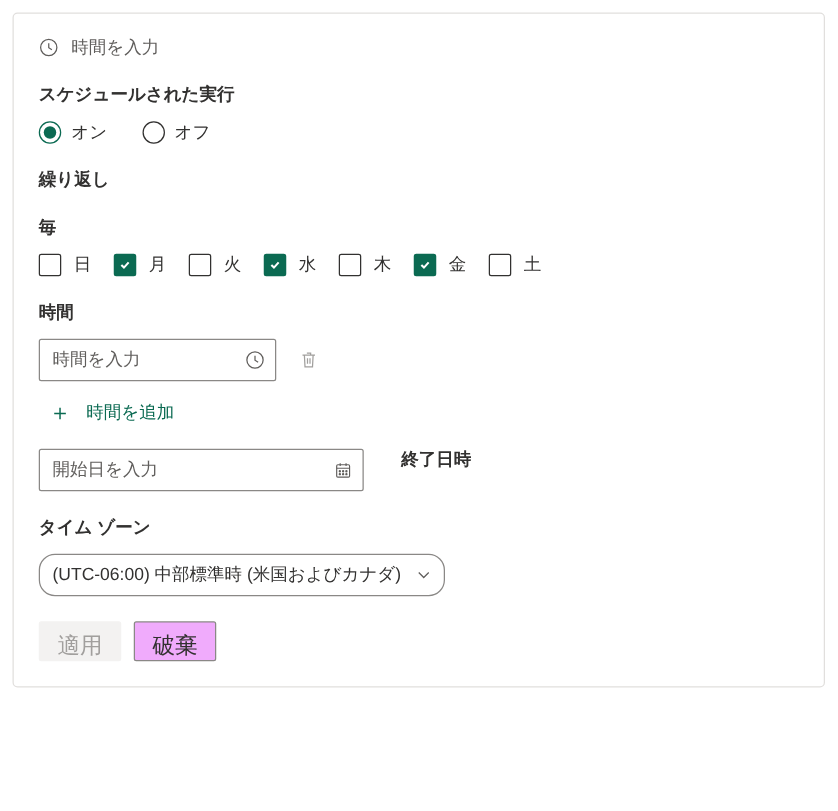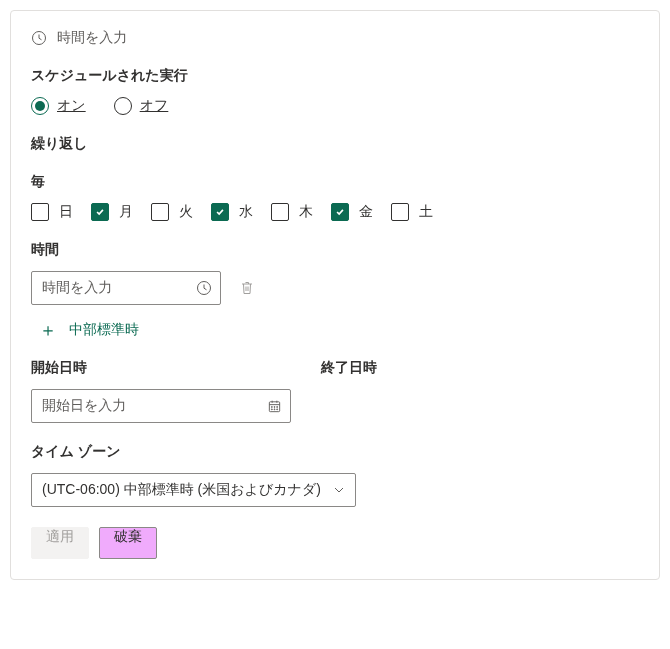--- a/index.html
+++ b/index.html
@@ -23,21 +23,21 @@
     margin-bottom: 18px;
     color: #605e5c;
   }
   .header-title { font-size: 14px; }
   .section-title {
     font-weight: 600;
     margin-bottom: 12px;
   }
   .section { margin-bottom: 20px; margin-top: 20px; }
   .radio-group { display: flex; gap: 28px; }
-  .radio-item { display: flex; align-items: center; gap: 8px; cursor: pointer; text-decoration: underline; }
+  .radio-item { display: flex; align-items: center; gap: 8px; cursor: pointer; }
   .radio {
     width: 18px; height: 18px; border-radius: 50%;
     border: 1px solid #323130; display: flex; align-items: center; justify-content: center;
   }
   .radio.checked { border-color: #0b6a52; }
   .radio-dot { width: 10px; height: 10px; border-radius: 50%; background: #0b6a52; }
   .label { font-size: 14px; }
   .select-box {
     display: flex; align-items: center; justify-content: space-between;
     width: 160px; height: 32px; padding: 0 10px;
@@ -67,28 +67,28 @@
     color: #0b6a52; font-size: 14px; cursor: pointer;
     margin-top: 16px; margin-left: 8px;
   }
   .plus { font-size: 18px; line-height: 1; }
   .date-row { display: flex; gap: 30px; }
   .date-col { width: 260px; }
   .input-box.date { width: 260px; }
   .tz-select {
     display: flex; align-items: center; gap: 12px;
     height: 34px; padding: 0 10px;
-    border: 1px solid #8a8886; border-radius: 2px;
+    border: 1px solid #8a8886; border-radius: 13px;
     width: fit-content; cursor: pointer;
   }
   .footer { display: flex; gap: 10px; margin-top: 18px; }
   .btn {
     height: 32px; padding: 0 14px; border-radius: 2px;
-    font-size: 14px; cursor: pointer;
-    display: flex; align-items: flex-start;
+    font-size: 18px; cursor: pointer;
+    display: flex; align-items: flex-end;
   }
   .btn-primary-disabled {
     background: #f3f2f1; color: #a19f9d; border: 1px solid #f3f2f1;
     cursor: default;
   }
   .btn-secondary { background: #f0abfc; border: 1px solid #8a8886; color: #323130; }
   svg { display: block; }
 </style>
 </head>
 <body>
@@ -188,27 +188,26 @@
           <path d="M3 4 H13"></path>
             <path d="M6.5 2.5 H9.5 V4"></path>
             <path d="M4.5 4 L5 13.5 H11 L11.5 4"></path>
             <path d="M7 6.5 V11"></path>
             <path d="M9 6.5 V11"></path>
         </svg>
       </span>
     </div>
     <div class="add-time">
       <span class="plus">＋</span>
-      <span>中部標準時</span>
+      <span>時間を追加</span>
     </div>
   </div>
 
   <div class="section date-row">
     <div class="date-col">
-      <div class="section-title">開始日時</div>
       <div class="input-box date">
         <span class="input-ph">開始日を入力</span>
         <span class="icon-btn">
           <svg width="15" height="15" viewBox="0 0 16 16" fill="none" stroke="#605e5c" stroke-width="1">
             <rect x="2.5" y="3" width="11" height="10.5" rx="1"></rect>
               <path d="M2.5 6 H13.5"></path>
               <path d="M5.5 1.8 V4"></path>
               <path d="M10.5 1.8 V4"></path>
             <circle cx="5.2" cy="8.5" r="0.5" fill="#605e5c"></circle>
               <circle cx="8" cy="8.5" r="0.5" fill="#605e5c"></circle>

